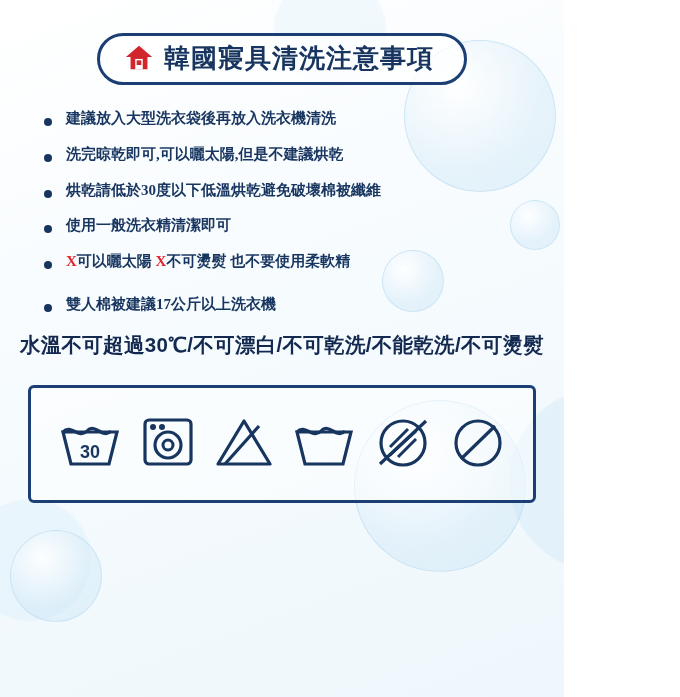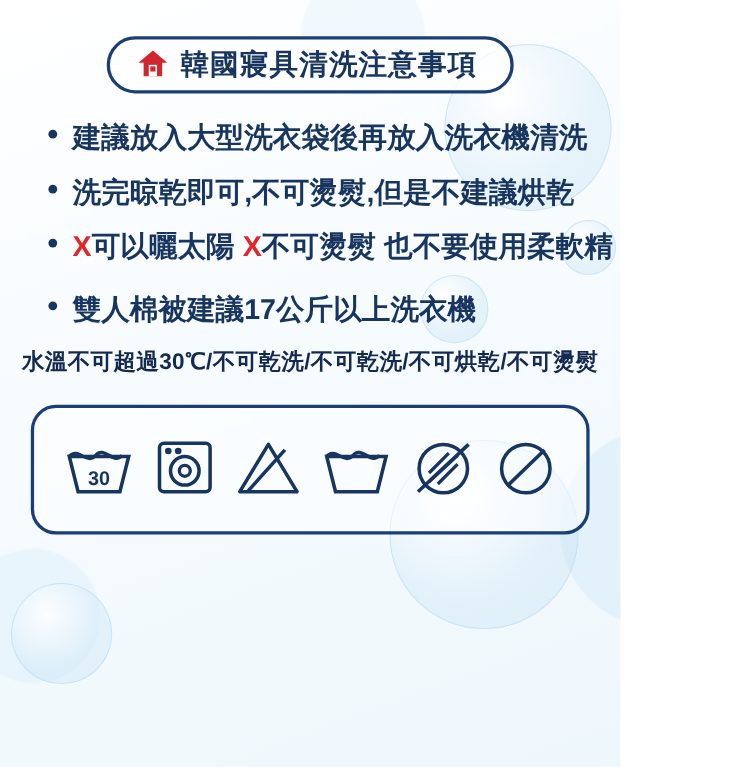--- a/index.html
+++ b/index.html
@@ -65,27 +65,28 @@
   }
 
   .list {
     position: relative;
     margin: 24px 0 0 0;
     padding: 0 14px 0 44px;
     list-style: none;
   }
   .list li {
     position: relative;
-    font-size: 26px;
+    font-size: 15px;
     font-weight: bold;
     color: #17355f;
     line-height: 1.25;
     margin-bottom: 17px;
     padding-left: 22px;
     white-space: nowrap;
+    font-family: Liberation Serif, serif;
   }
   .list li::before {
     content: "";
     position: absolute;
     left: 0;
     top: 9px;
     width: 8px;
     height: 8px;
     border-radius: 50%;
     background: #17355f;
@@ -106,21 +107,21 @@
     font-weight: bold;
     color: #13294f;
     margin-top: 10px;
     letter-spacing: 0.3px;
   }
 
   .symbols-box {
     position: relative;
     margin: 26px 28px 0 28px;
     border: 3px solid #1b3f74;
-    border-radius: 23px;
+    border-radius: 6px;
     height: 112px;
     display: flex;
     align-items: center;
     justify-content: space-around;
     padding: 0 18px;
     background: rgba(255,255,255,0.5);
   }
   .symbol { display: block; }
 </style>
 </head>
@@ -142,30 +143,32 @@
           <rect x="12" y="17" width="8" height="11" fill="#ffffff"></rect>
           <rect x="13.5" y="18.5" width="5" height="5" fill="#d0262c"></rect>
         </svg>
       </span>
       <span class="title-text">韓國寢具清洗注意事項</span>
     </div>
   </div>
 
   <ul class="list">
     <li><span>建議放入大型洗衣袋後再放入洗衣機清洗</span></li>
-    <li><span>洗完晾乾即可,不可燙熨,但是不建議烘乾</span></li>
+    <li><span>洗完晾乾即可,可以曬太陽,但是不建議烘乾</span></li>
+    <li><span>烘乾請低於30度以下低溫烘乾避免破壞棉被纖維</span></li>
+    <li><span>使用一般洗衣精清潔即可</span></li>
     <li>
       <span class="x-mark">X</span><span>可以曬太陽 </span><span class="x-mark">X</span><span>不可燙熨 也不要使用柔軟精</span>
     </li>
     <li>
       <span class="sub-line">雙人棉被建議17公斤以上洗衣機</span>
     </li>
   </ul>
 
-  <div class="water-note">水溫不可超過30℃/不可乾洗/不可乾洗/不可烘乾/不可燙熨</div>
+  <div class="water-note">水溫不可超過30℃/不可漂白/不可乾洗/不能乾洗/不可燙熨</div>
 
   <div class="symbols-box">
 
     <span class="symbol">
       <svg width="66" height="56" viewBox="0 0 66 56">
         <path d="M6 18 L60 18 L52 50 L14 50 Z" fill="none" stroke="#17355f" stroke-width="3.2"></path>
         <path d="M6 18 C14 9, 22 26, 30 17 C38 8, 46 26, 54 17" fill="none" stroke="#17355f" stroke-width="3.2"></path>
         <text x="33" y="44" text-anchor="middle" font-family="Liberation Sans, sans-serif" font-size="18" font-weight="bold" fill="#17355f">30</text>
       </svg>
     </span>

